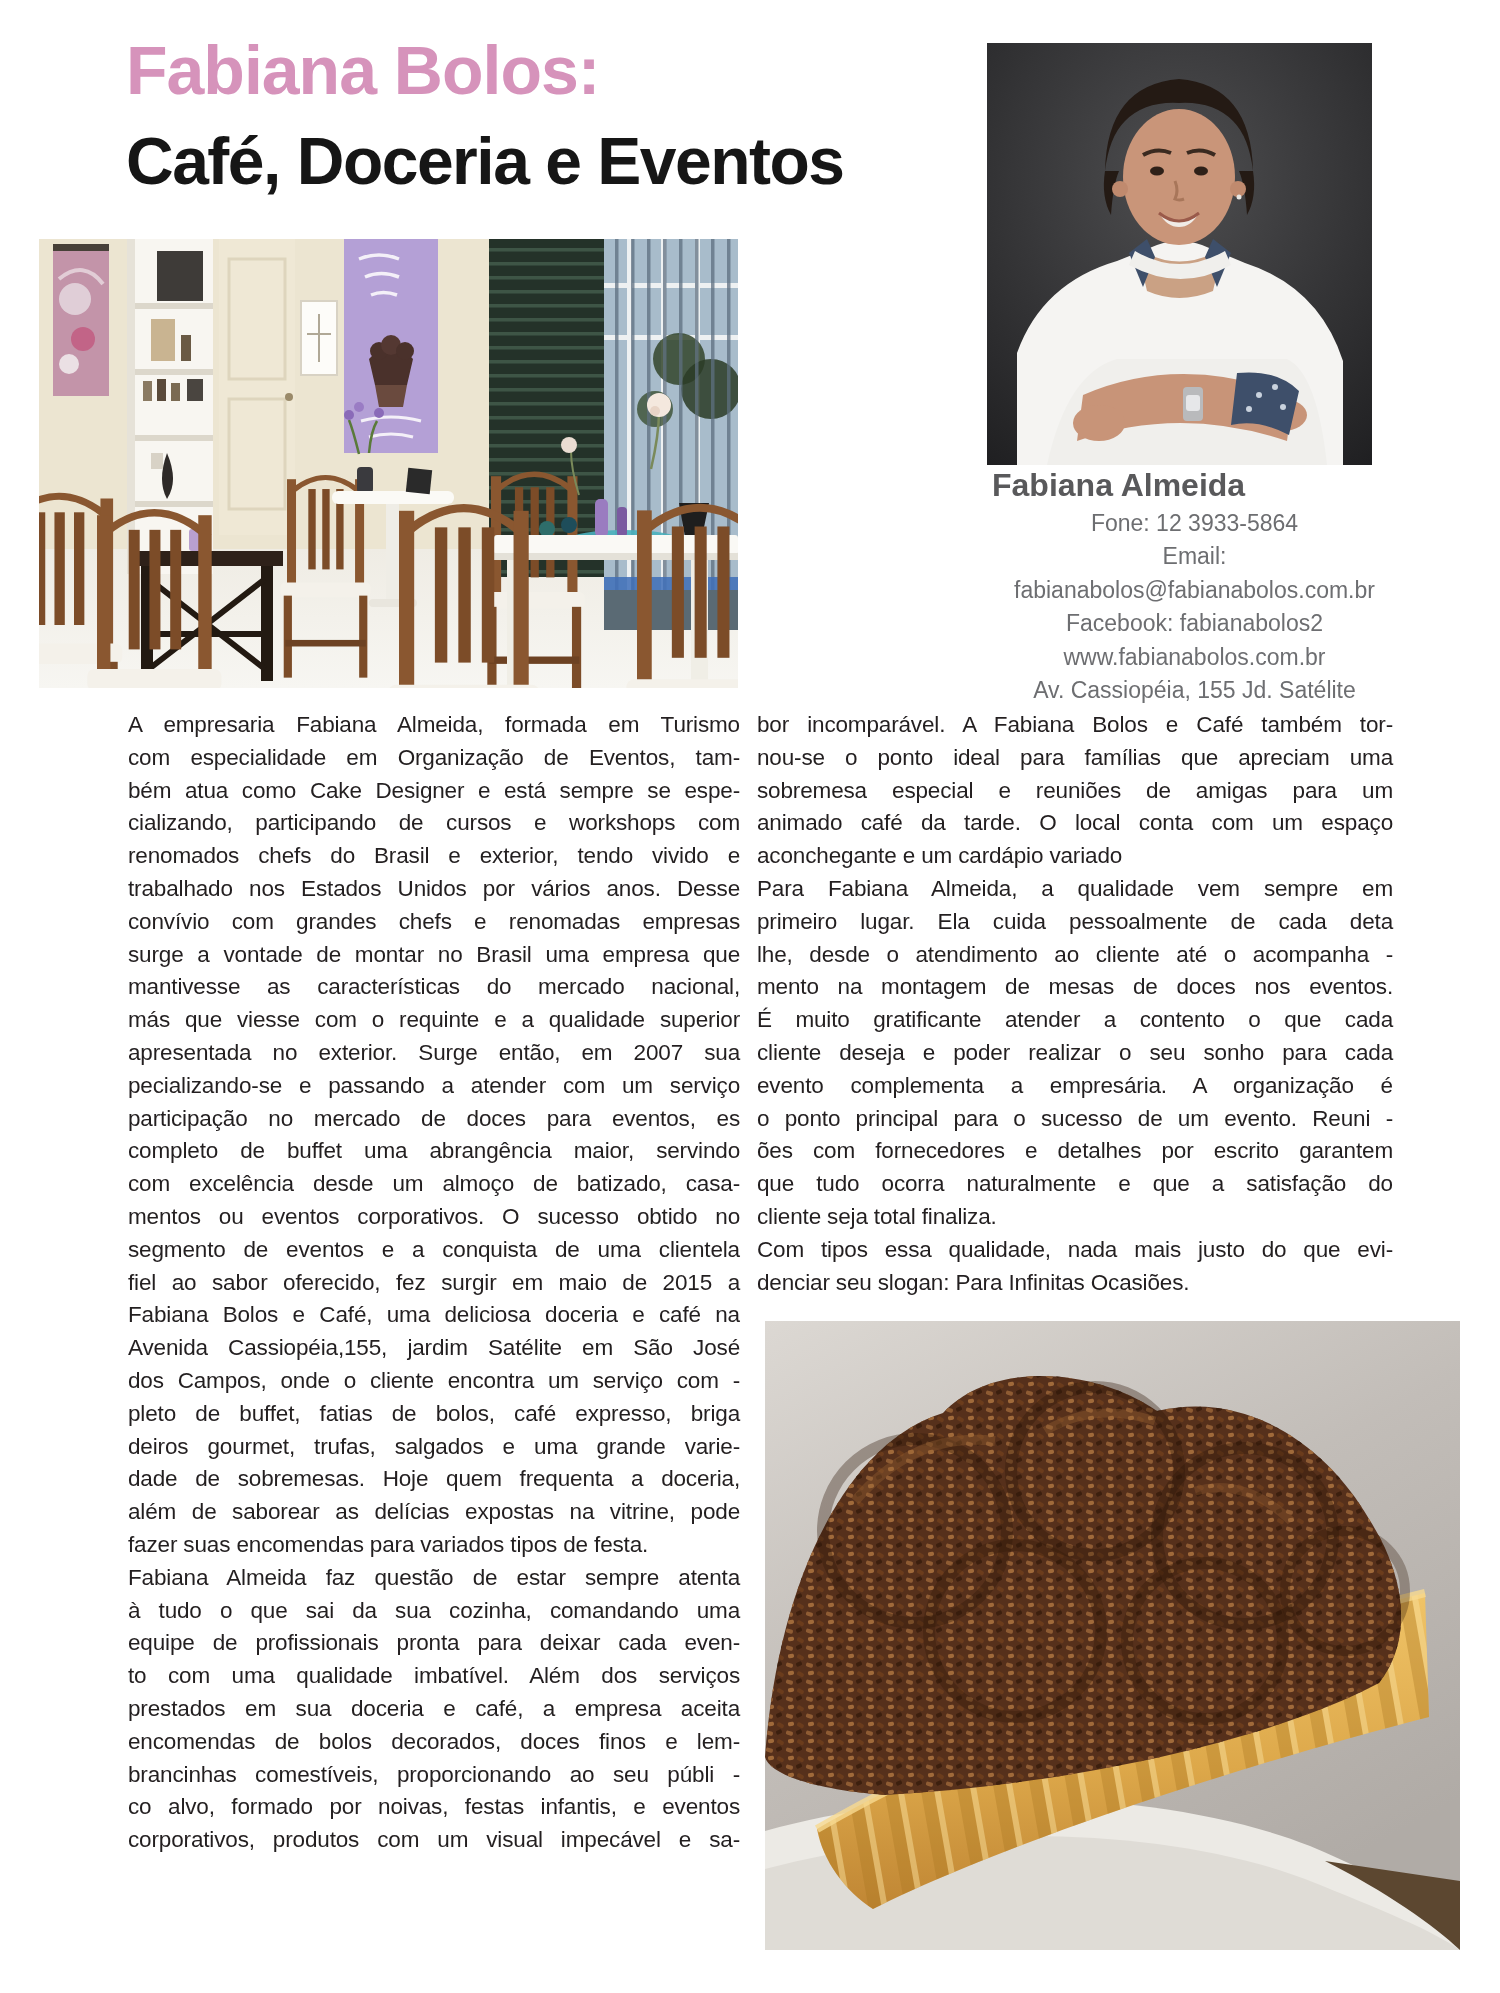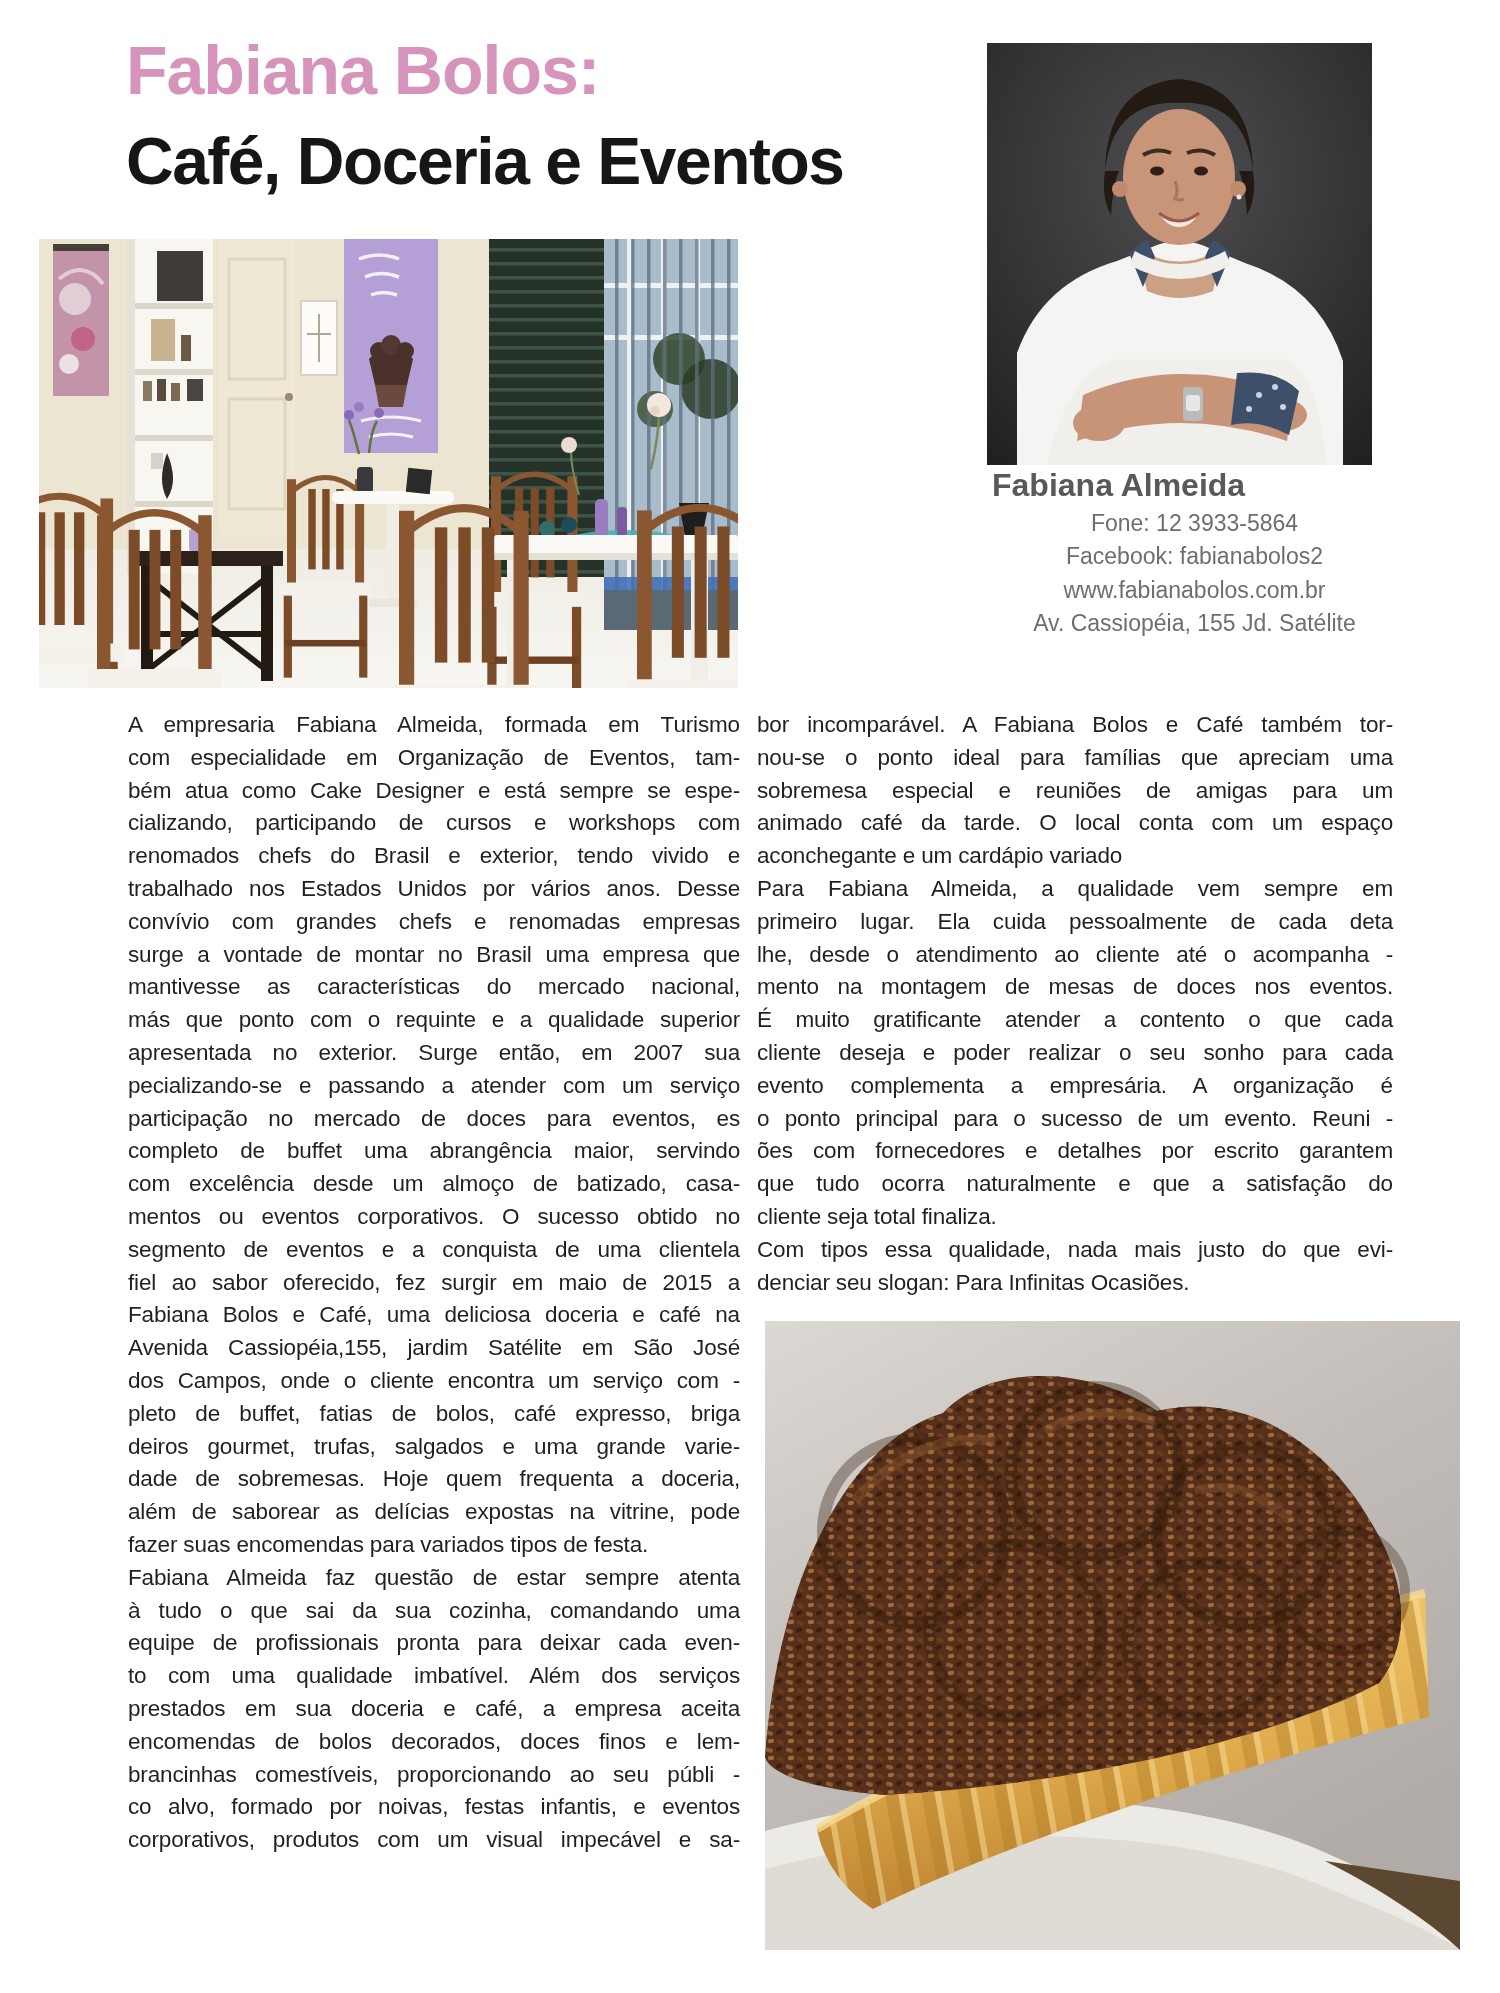--- a/index.html
+++ b/index.html
@@ -223,37 +223,38 @@
         <circle cx="296" cy="364" r="3" fill="#c9d2de"></circle>
           <circle cx="262" cy="366" r="3" fill="#c9d2de"></circle>
       </g>
     </svg>
   </div>
 
   <div class="abs contact">
     <div class="contact-name">Fabiana Almeida</div>
     <div>
         <div class="contact-line">Fone: 12 3933-5864</div>
+        <div class="contact-line">Email: fabianabolos@fabianabolos.com.br</div>
         <div class="contact-line">Facebook: fabianabolos2</div>
         <div class="contact-line">www.fabianabolos.com.br</div>
         <div class="contact-line">Av. Cassiopéia, 155  Jd. Satélite</div>
       </div>
   </div>
 
   <div class="col col-left">
       <div class="tl">A empresaria Fabiana Almeida, formada em Turismo</div>
       <div class="tl">com especialidade em Organização de Eventos, tam-</div>
       <div class="tl">bém atua como Cake Designer e está sempre se espe-</div>
       <div class="tl">cializando, participando de cursos e workshops com</div>
       <div class="tl">renomados chefs do Brasil e exterior, tendo vivido e</div>
       <div class="tl">trabalhado nos Estados Unidos por vários anos. Desse</div>
       <div class="tl">convívio com grandes chefs e renomadas empresas</div>
       <div class="tl">surge a vontade de montar no Brasil uma empresa que</div>
       <div class="tl">mantivesse as características do mercado nacional,</div>
-      <div class="tl">más que ponto com o requinte e a qualidade superior</div>
+      <div class="tl">más que viesse com o requinte e a qualidade superior</div>
       <div class="tl">apresentada no exterior. Surge então, em 2007 sua</div>
       <div class="tl">pecializando-se e passando a atender com um serviço</div>
       <div class="tl">participação no mercado de  doces para eventos,  es</div>
       <div class="tl">completo de buffet uma abrangência maior, servindo</div>
       <div class="tl">com excelência desde um almoço de batizado, casa-</div>
       <div class="tl">mentos ou eventos corporativos. O sucesso obtido no</div>
       <div class="tl">segmento de eventos  e a conquista de uma clientela</div>
       <div class="tl">fiel ao sabor oferecido, fez surgir em maio de 2015 a</div>
       <div class="tl">Fabiana Bolos e Café, uma deliciosa doceria e café na</div>
       <div class="tl">Avenida Cassiopéia,155, jardim Satélite em São José</div>

